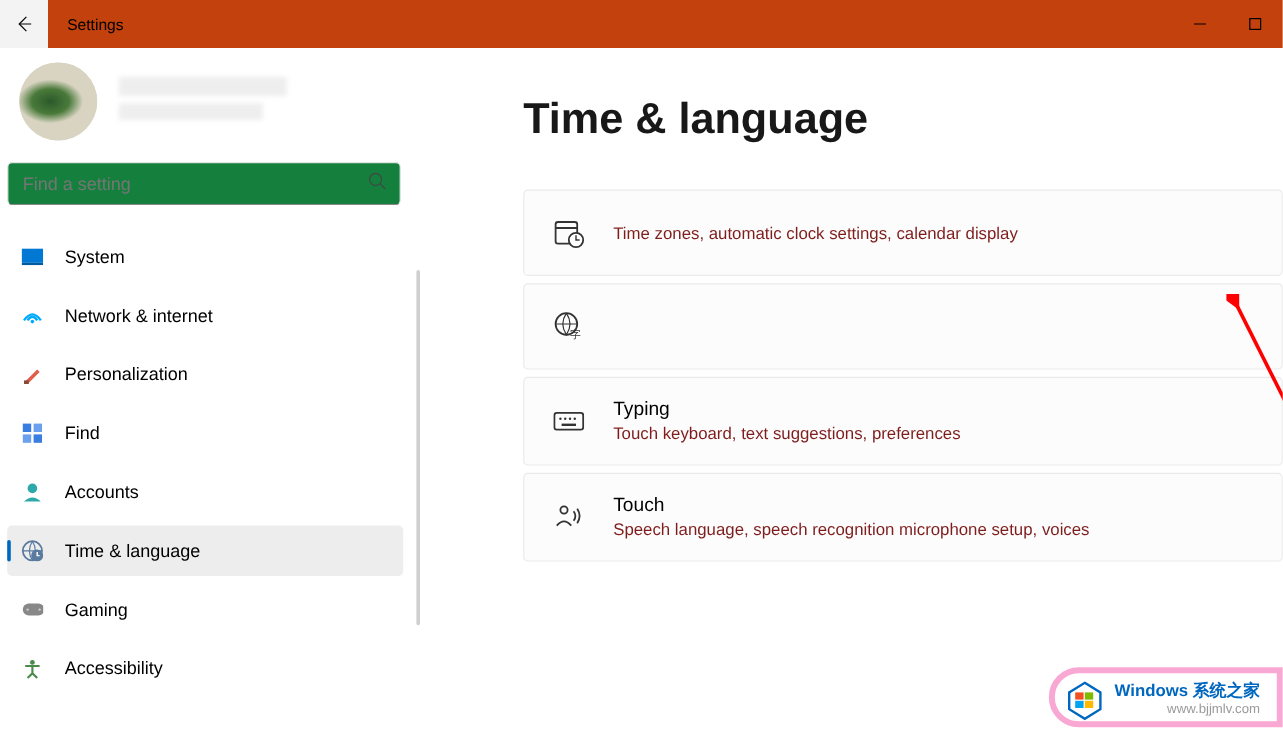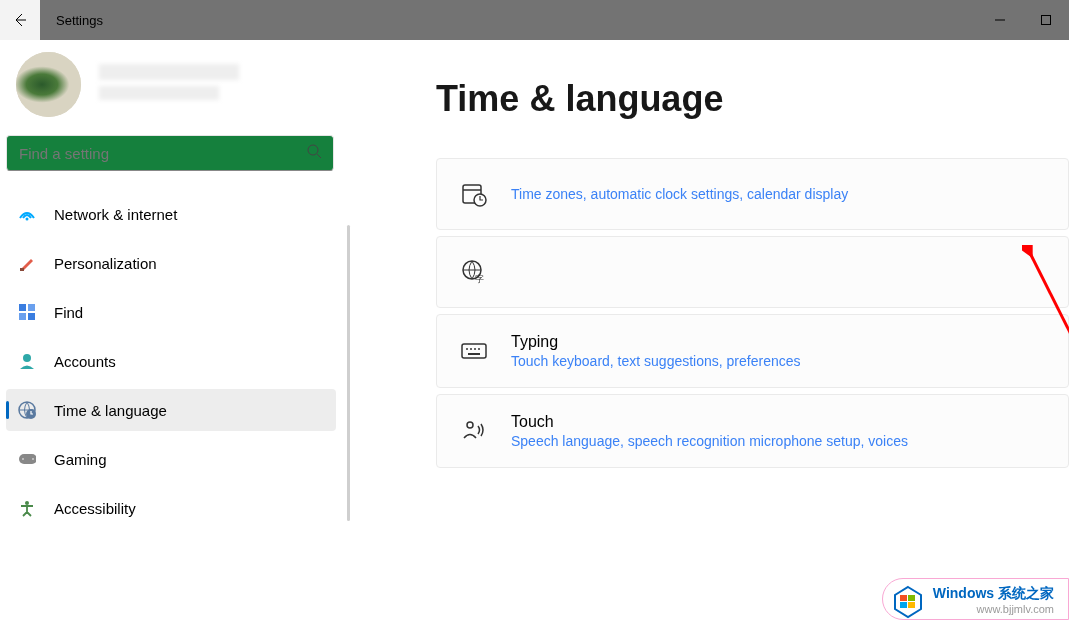--- a/index.html
+++ b/index.html
@@ -9,21 +9,21 @@
     width: 1069px;
     height: 626px;
     overflow: hidden;
     position: relative;
   }
   .titlebar {
     display: flex;
     align-items: center;
     height: 40px;
     padding: 0 0 0 0;
-    background: #737373;
+    background: #c2410c;
   }
   .back-btn {
     width: 40px;
     height: 40px;
     display: flex;
     align-items: center;
     justify-content: center;
     background: #f3f3f3;
     cursor: pointer;
   }
@@ -176,35 +176,35 @@
     flex-shrink: 0;
   }
   .card-text h3 {
     font-size: 16px;
     font-weight: 400;
     color: #000;
     margin-bottom: 2px;
   }
   .card-text p {
     font-size: 14px;
-    color: #3b82f6;
+    color: #7f1d1d;
   }
   .arrow-overlay {
     position: absolute;
     left: 672px;
     top: 205px;
     pointer-events: none;
     z-index: 50;
   }
   .watermark {
     position: absolute;
     right: 0;
-    bottom: 6px;
+    bottom: 20px;
     background: #fff;
-    border: 1px solid #f9a8d4;
+    border: 5px solid #f9a8d4;
     border-radius: 30px 0 0 30px;
     padding: 6px 14px 4px 50px;
     z-index: 60;
   }
   .watermark .wm-title {
     font-size: 14px;
     color: #0067c0;
     font-weight: 600;
   }
   .watermark .wm-url {
@@ -253,20 +253,29 @@
     <div class="search-wrap">
       <input class="search-input" placeholder="Find a setting" style="">
       <span class="search-icon">
         <svg width="16" height="16" viewBox="0 0 16 16">
             <circle cx="7" cy="7" r="5" stroke="#444" stroke-width="1" fill="none"></circle>
             <line x1="11" y1="11" x2="15" y2="15" stroke="#444" stroke-width="1"></line>
           </svg>
       </span>
     </div>
     <ul class="nav-list">
+      <li class="nav-item">
+        <span class="nav-icon">
+            <svg width="18" height="14">
+              <rect x="0" y="0" width="18" height="12" fill="#0078d4"></rect>
+              <rect x="0" y="12" width="18" height="2" fill="#005a9e"></rect>
+            </svg>
+          </span>
+        <span>System</span>
+      </li>
       <li class="nav-item">
         <span class="nav-icon">
             <svg width="18" height="18">
               <path d="M2 13 Q9 3 16 13" stroke="#00aaff" stroke-width="2" fill="none"></path>
               <path d="M5 13 Q9 7 13 13" stroke="#00aaff" stroke-width="2" fill="none"></path>
               <circle cx="9" cy="14" r="1.5" fill="#00aaff"></circle>
             </svg>
           </span>
         <span>Network &amp; internet</span>
       </li>

